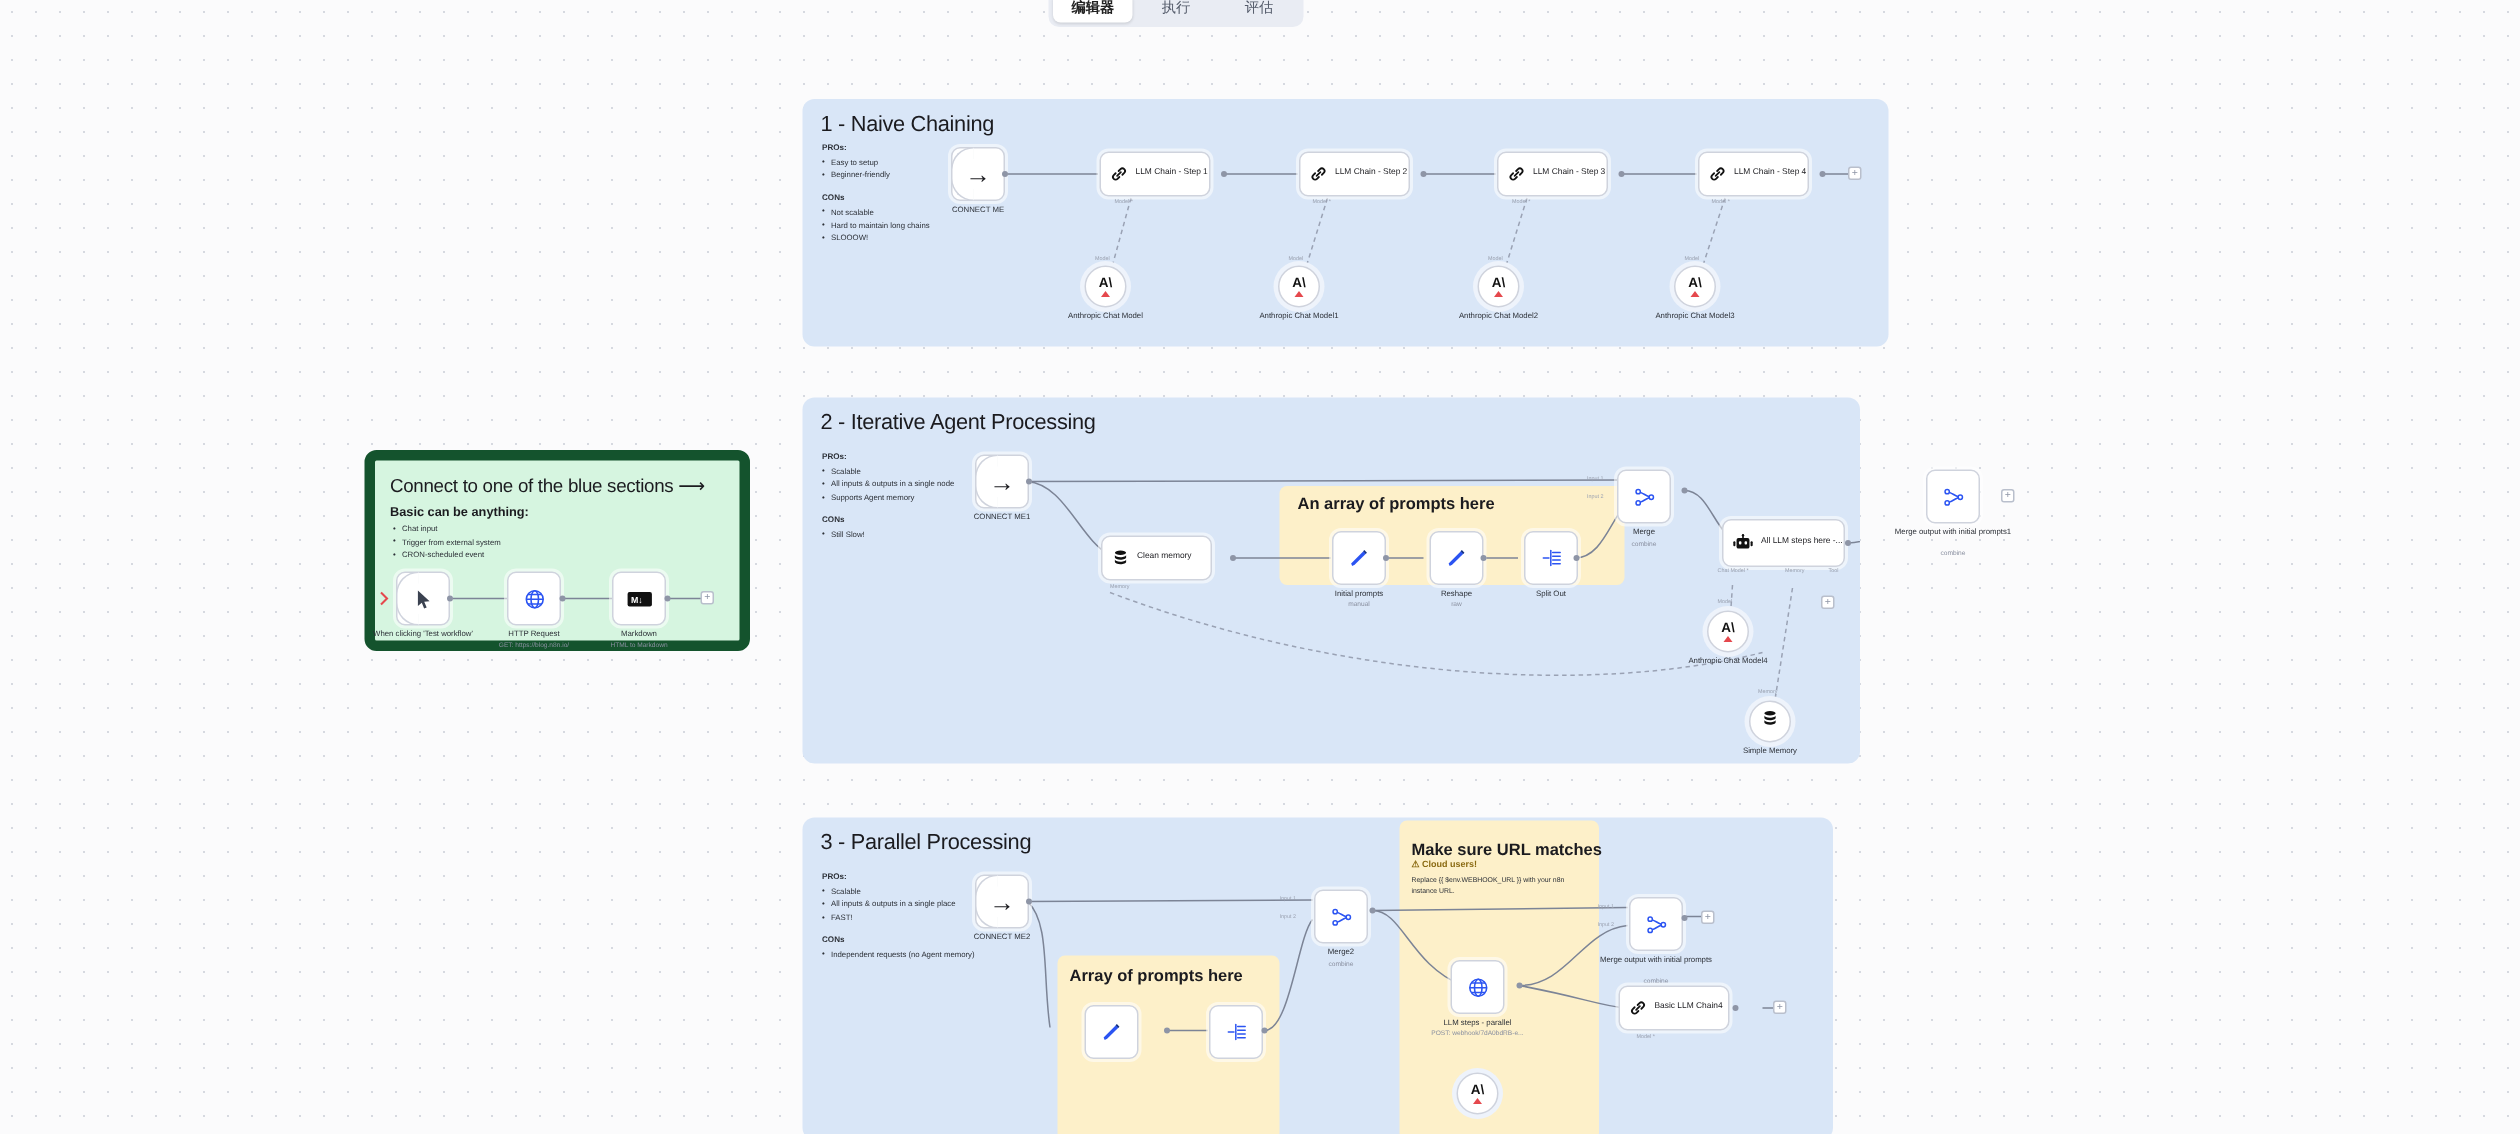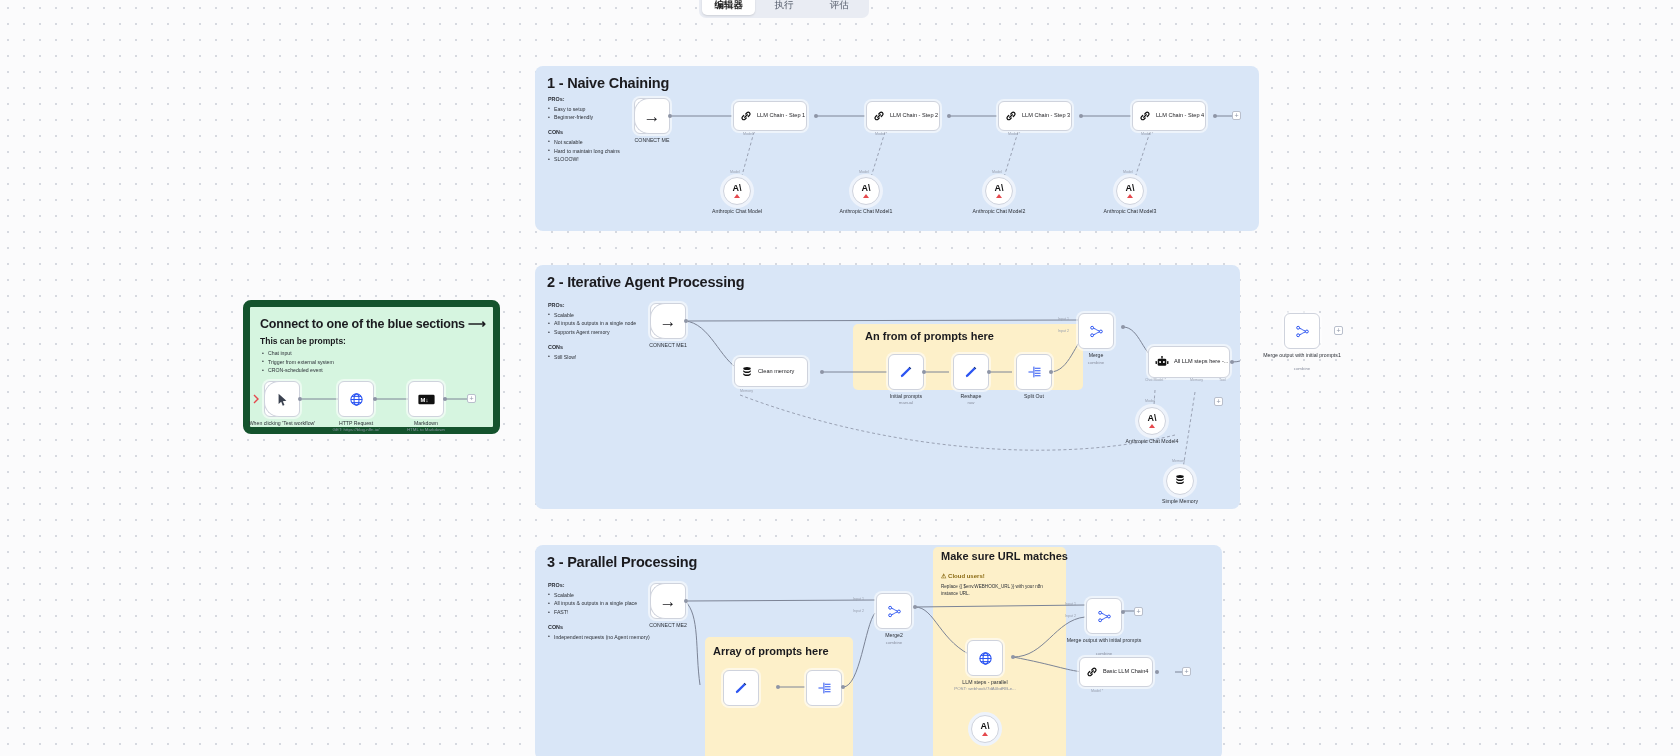--- a/index.html
+++ b/index.html
@@ -26,21 +26,21 @@
 
   
   #canvas{ position:absolute; inset:0; }
 
   .section{
     position:absolute; border-radius:8px; padding:0;
   }
   .section.blue{ background:#d9e6f7; }
   .section.green{ background:#d6f5e0; border:7px solid #14532d; }
   .section-title{
-    position:absolute; font-size:14.5px; font-weight:bold; color:#1b1b1f; letter-spacing:-.2px;
+    position:absolute; font-size:14.5px; font-weight:normal; color:#1b1b1f; letter-spacing:-.2px;
     white-space:nowrap;
   }
   .proscons{ position:absolute; font-size:5.2px; color:#2b2f36; line-height:1.65; }
   .proscons .hd{ font-weight:bold; font-size:5.4px; display:block; margin-bottom:1px;}
   .proscons ul{ list-style:none; margin:0 0 6px 0; }
   .proscons li{ position:relative; padding-left:6px; }
   .proscons li:before{ content:"•"; position:absolute; left:0; top:-0.5px; }
 
   
   .note{
@@ -223,21 +223,21 @@
     <div class="round" style="left:581px; top:111px;">
       <span class="a-logo">A\</span>
       <span class="a-tri"></span>
     </div>
     <div class="nlabel" style="left:595px; top:142px;">Anthropic Chat Model3</div>
     <div class="portlbl" style="left:588px; top:104px;">Model</div>
   </div>
 
   <div class="section green" style="left:243px; top:300px; width:257px; height:134px;">
     <div class="section-title" style="left:10px; top:9px; font-size:12.5px;">Connect to one of the blue sections  ⟶</div>
-    <div style="position:absolute; left:10px; top:29px; font-size:8.5px; font-weight:bold; color:#1b1b1f;">This can be prompts:</div>
+    <div style="position:absolute; left:10px; top:29px; font-size:8.5px; font-weight:bold; color:#1b1b1f;">Basic can be anything:</div>
     <div class="proscons" style="left:12px; top:42px; width:150px;">
       <ul>
         <li>Chat input</li>
         <li>Trigger from external system</li>
         <li>CRON-scheduled event</li>
       </ul>
     </div>
 
     <svg class="wires">
       <g stroke="#7c8496" stroke-width="1" fill="none">
@@ -298,21 +298,21 @@
         <li>All inputs &amp; outputs in a single node</li>
         <li>Supports Agent memory</li>
       </ul>
       <span class="hd">CONs</span>
       <ul>
         <li>Still Slow!</li>
       </ul>
     </div>
 
     <div class="note" style="left:318px; top:59px; width:230px; height:66px;"></div>
-    <div class="note-title" style="left:330px; top:65px;">An from of prompts here</div>
+    <div class="note-title" style="left:330px; top:65px;">An array of prompts here</div>
 
     <svg class="wires">
       <g stroke="#7c8496" stroke-width="1" fill="none">
         <path d="M150 56 L548 55"></path>
         <path d="M150 56 C175 58 185 95 205 105"></path>
         <path d="M287 107 L352 107"></path>
         <path d="M389 107 L414 107"></path>
         <path d="M452 107 L477 107"></path>
         <path d="M515 107 C535 107 540 75 553 68"></path>
         <path d="M588 62 C605 62 608 92 625 97"></path>
@@ -479,21 +479,21 @@
       <span class="hd">CONs</span>
       <ul>
         <li>Independent requests (no Agent memory)</li>
       </ul>
     </div>
 
     <div class="note" style="left:170px; top:92px; width:148px; height:123px;"></div>
     <div class="note-title" style="left:178px; top:100px;">Array of prompts here</div>
 
     <div class="note" style="left:398px; top:2px; width:133px; height:213px;"></div>
-    <div class="note-title" style="left:406px; top:5px;">Make sure URL matches</div>
+    <div class="note-title" style="left:406px; top:16px;">Make sure URL matches</div>
     <div class="note-sub" style="left:406px; top:27px; color:#8a6a12;">⚠ Cloud users!</div>
     <div class="note-body" style="left:406px; top:38px;">Replace {{ $env.WEBHOOK_URL }} with your n8n instance URL.</div>
 
     <svg class="wires">
       <g stroke="#7c8496" stroke-width="1" fill="none">
         <path d="M150 56 L340 55"></path>
         <path d="M150 56 C165 70 160 105 165 140"></path>
         <path d="M243 142 L270 142"></path>
         <path d="M308 142 C325 142 330 80 340 68"></path>
         <path d="M380 62 C400 62 405 98 440 112"></path>

